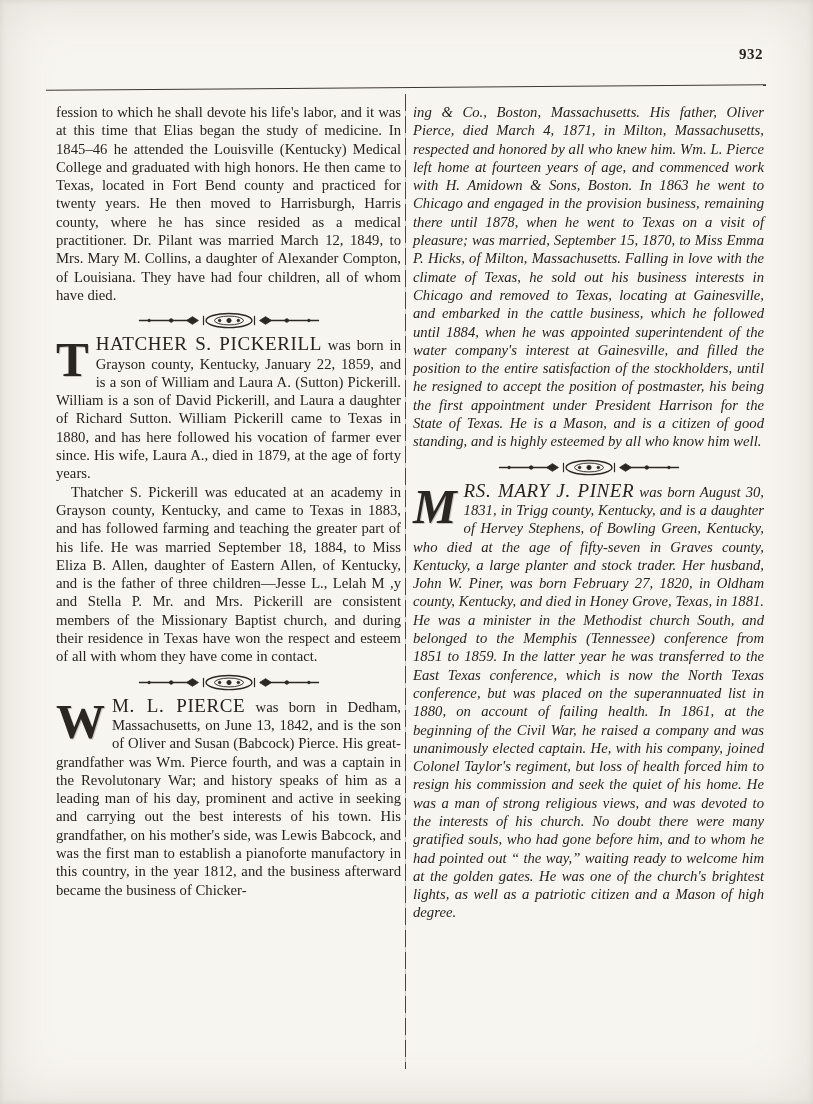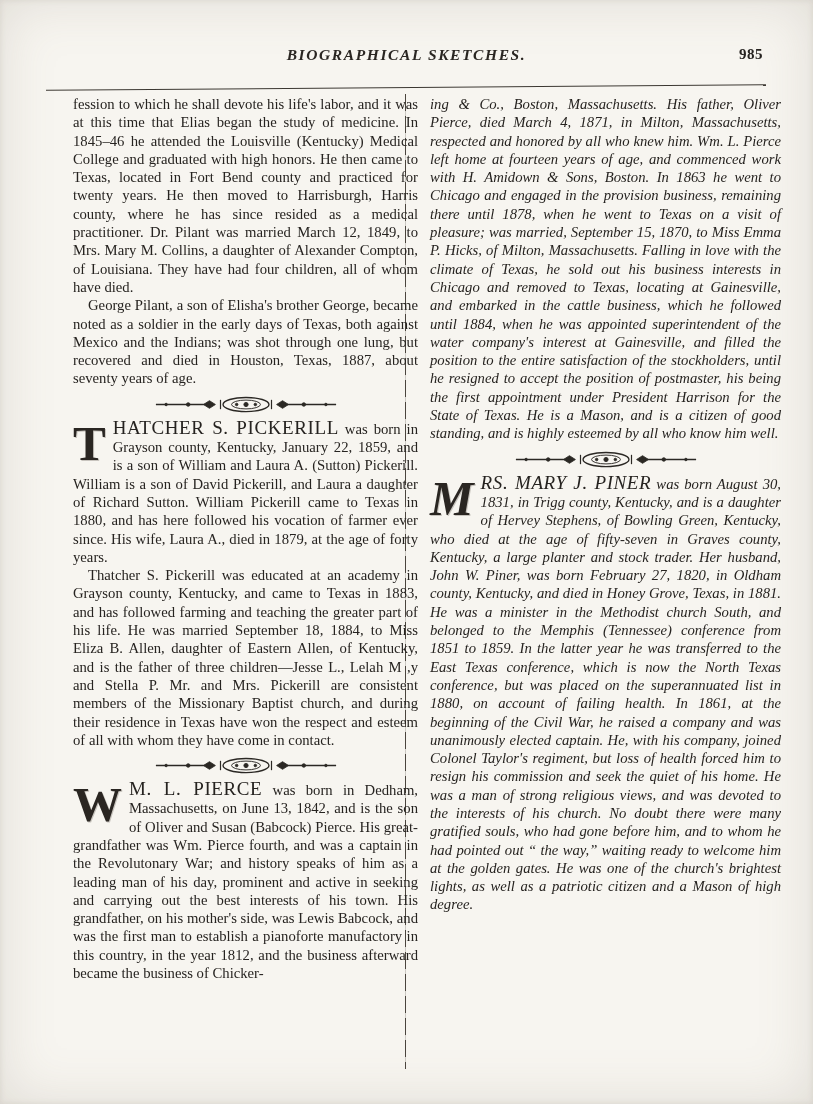--- a/index.html
+++ b/index.html
@@ -26,24 +26,23 @@
   .head-rule{
     position:absolute;top:87px;left:46px;width:720px;height:0;
     border-top:1.7px solid #3c3832;
     transform:rotate(-0.45deg);
   }
   .col-rule{
     position:absolute;top:94px;left:405px;width:1.4px;height:975px;
     background:repeating-linear-gradient(to bottom,#4a443d 0 17px,rgba(74,68,61,.25) 17px 22px);
   }
   .col{
-    position:absolute;top:95px;
+    position:absolute;top:103px;
     font-size:14.7px;line-height:18.3px;
     text-align:justify;
-    margin-left:17px;
   }
   .col-left{left:56px;width:345px;}
   .col-right{left:413px;width:351px;font-style:italic;}
   .col p{margin:0;}
   .indent{text-indent:15px;}
   .dropcap{
     float:left;
     font-size:49px;line-height:44px;
     font-weight:bold;
     padding:3px 7px 0 0;
@@ -58,28 +57,26 @@
     margin:8px 0 6px 0;
     line-height:0;
   }
   .divider svg{display:inline-block;vertical-align:middle;}
 </style>
 </head>
 <body>
 
 <div class="page">
 
-  <div class="running-head">BIOGRAPHICAL SKETCHES.</div>
-  <div class="page-number">985</div>
+  <div class="page-number">932</div>
   <div class="head-rule"></div>
   <div class="col-rule"></div>
 
   <div class="col col-left">
     <p>fession to which he shall devote his life's labor, and it was at this time that Elias began the study of medicine. In 1845–46 he attended the Louisville (Kentucky) Medical College and graduated with high honors. He then came to Texas, located in Fort Bend county and practiced for twenty years. He then moved to Harrisburgh, Harris county, where he has since resided as a medical practitioner. Dr. Pilant was married March 12, 1849, to Mrs. Mary M. Collins, a daughter of Alexander Compton, of Louisiana. They have had four children, all of whom have died.</p>
-    <p class="indent">George Pilant, a son of Elisha's brother George, became noted as a soldier in the early days of Texas, both against Mexico and the Indians; was shot through one lung, but recovered and died in Houston, Texas, 1887, about seventy years of age.</p>
 
     <div class="divider">
       <svg width="190" height="17" viewBox="0 0 220 20">
         <g stroke="#2b2824" fill="#2b2824">
           <line x1="4" y1="10" x2="64" y2="10" stroke-width="1.6"></line>
           <circle cx="16" cy="10" r="1.5"></circle>
             <circle cx="42" cy="10" r="2.1"></circle>
           <path d="M60 10 l7 -4.5 7 4.5 -7 4.5 z"></path>
           <line x1="80" y1="4.5" x2="80" y2="15.5" stroke-width="1.4"></line>
           <ellipse cx="110" cy="10" rx="27" ry="8.3" fill="none" stroke-width="1.6"></ellipse>

